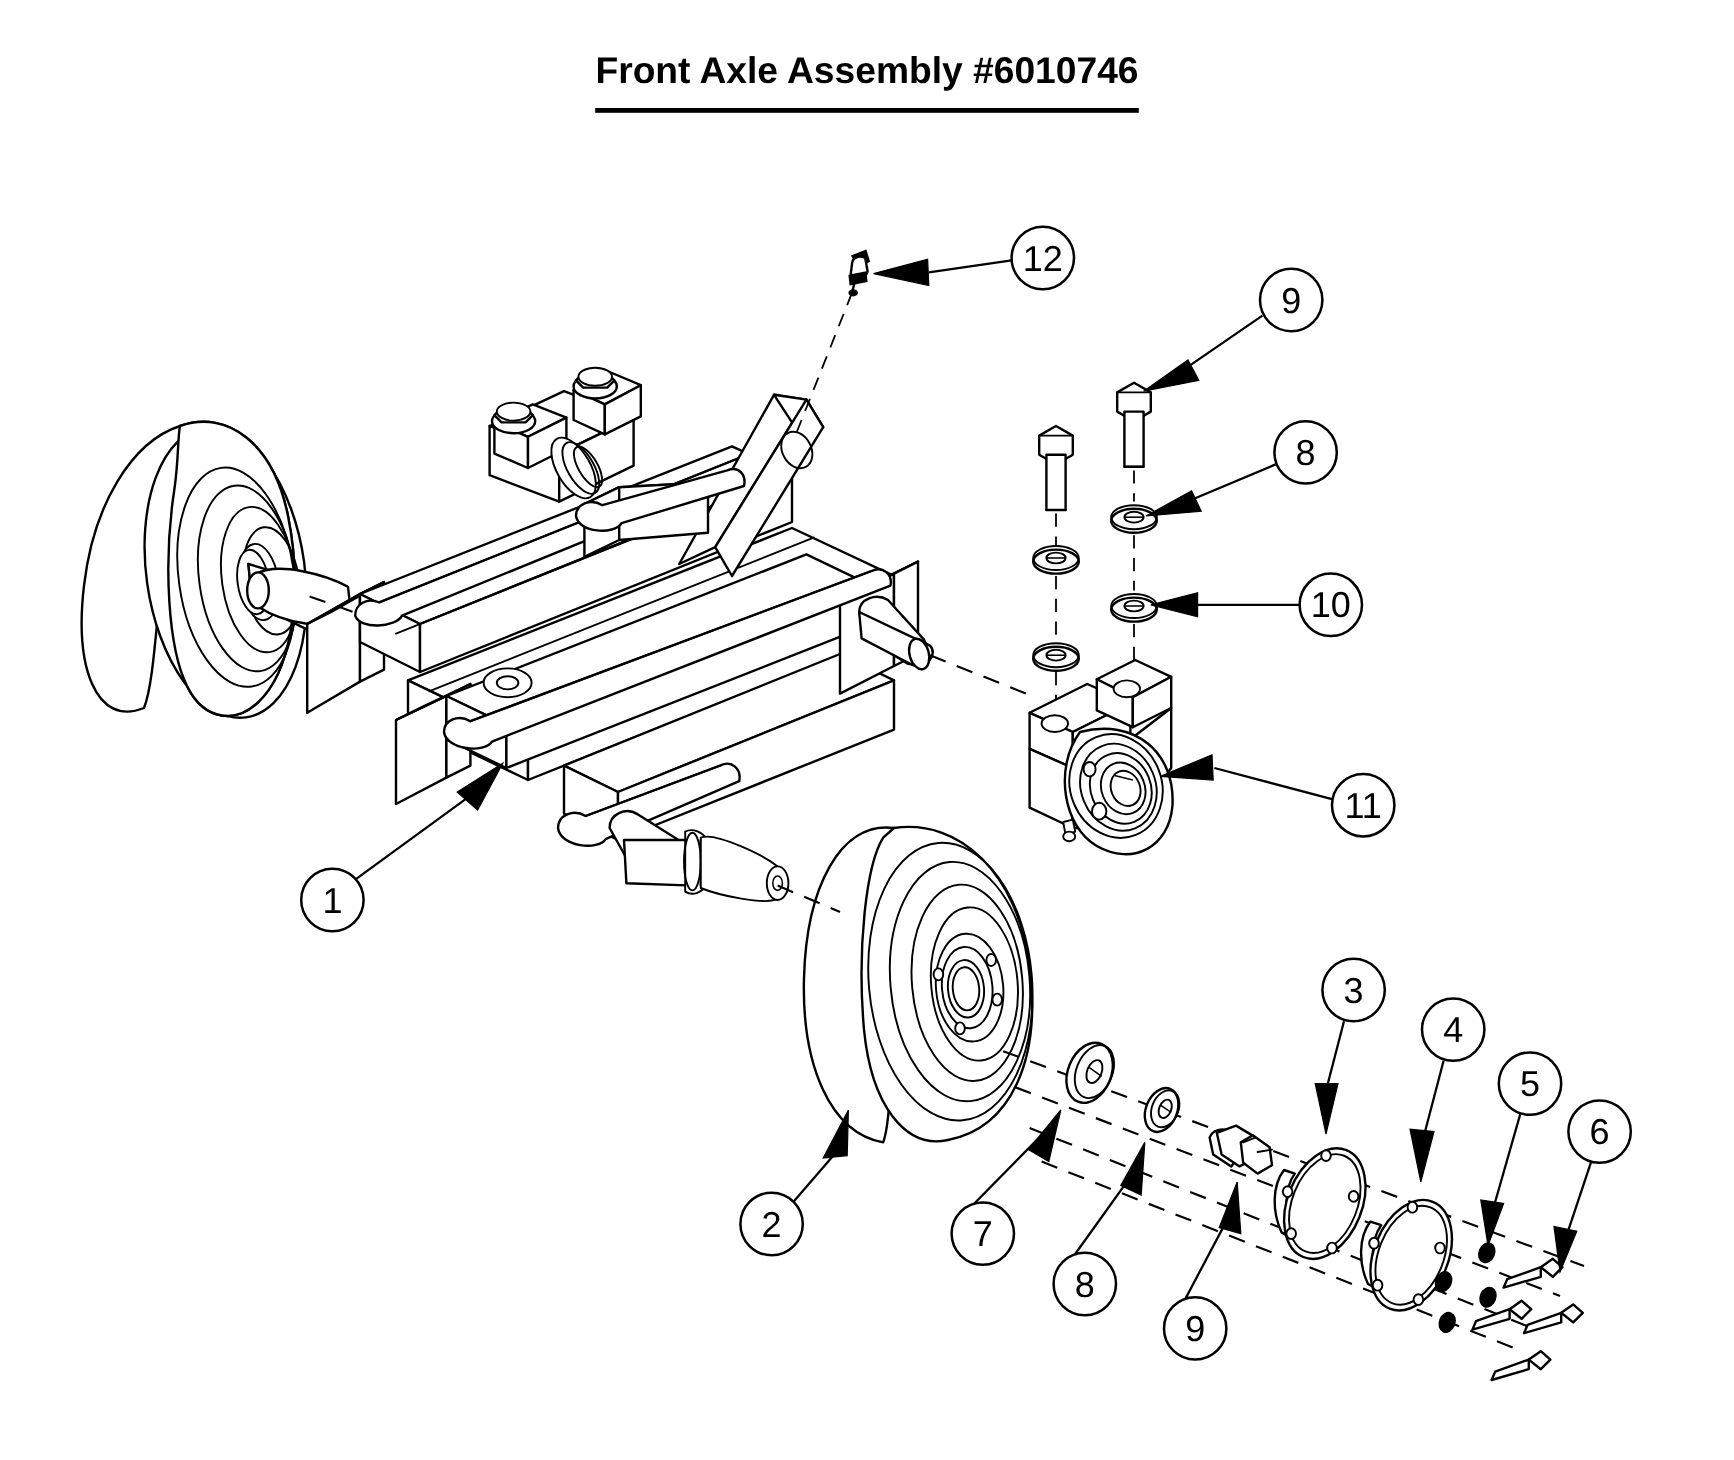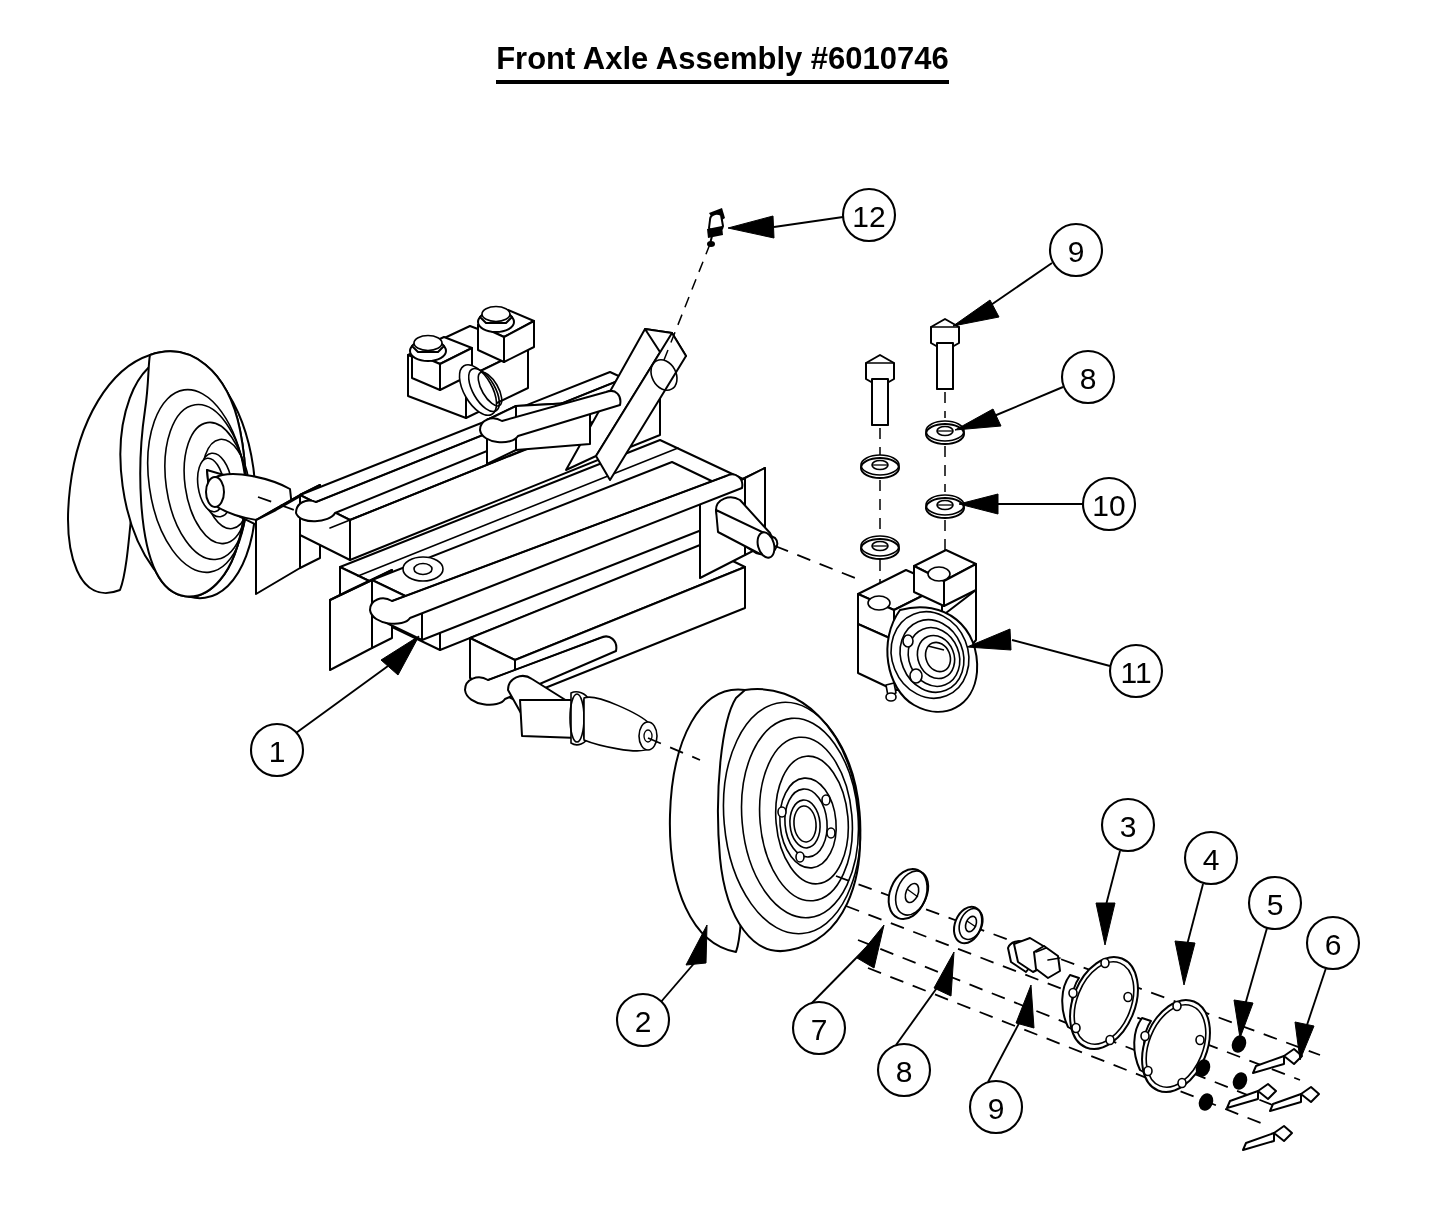--- a/index.html
+++ b/index.html
@@ -28,21 +28,21 @@
     width: 1445px;
     text-align: center;
     font-size: 31px;
     font-weight: bold;
     color: #000000;
     letter-spacing: 0px;
     white-space: nowrap;
   }
   #title span.tx {
     border-bottom: 4px solid #000;
-    padding-bottom: 4px;
+    padding-bottom: 14px;
   }
   svg#draw {
     position: absolute;
     left: 0; top: 0;
     width: 1445px;
     height: 1217px;
   }
   .ln { fill: none; stroke: #000; stroke-width: 2; stroke-linejoin: round; stroke-linecap: round; }
   .ln-thin { fill: none; stroke: #000; stroke-width: 1.6; stroke-linejoin: round; stroke-linecap: round; }
   .ln-hair { fill: none; stroke: #000; stroke-width: 1.3; }

